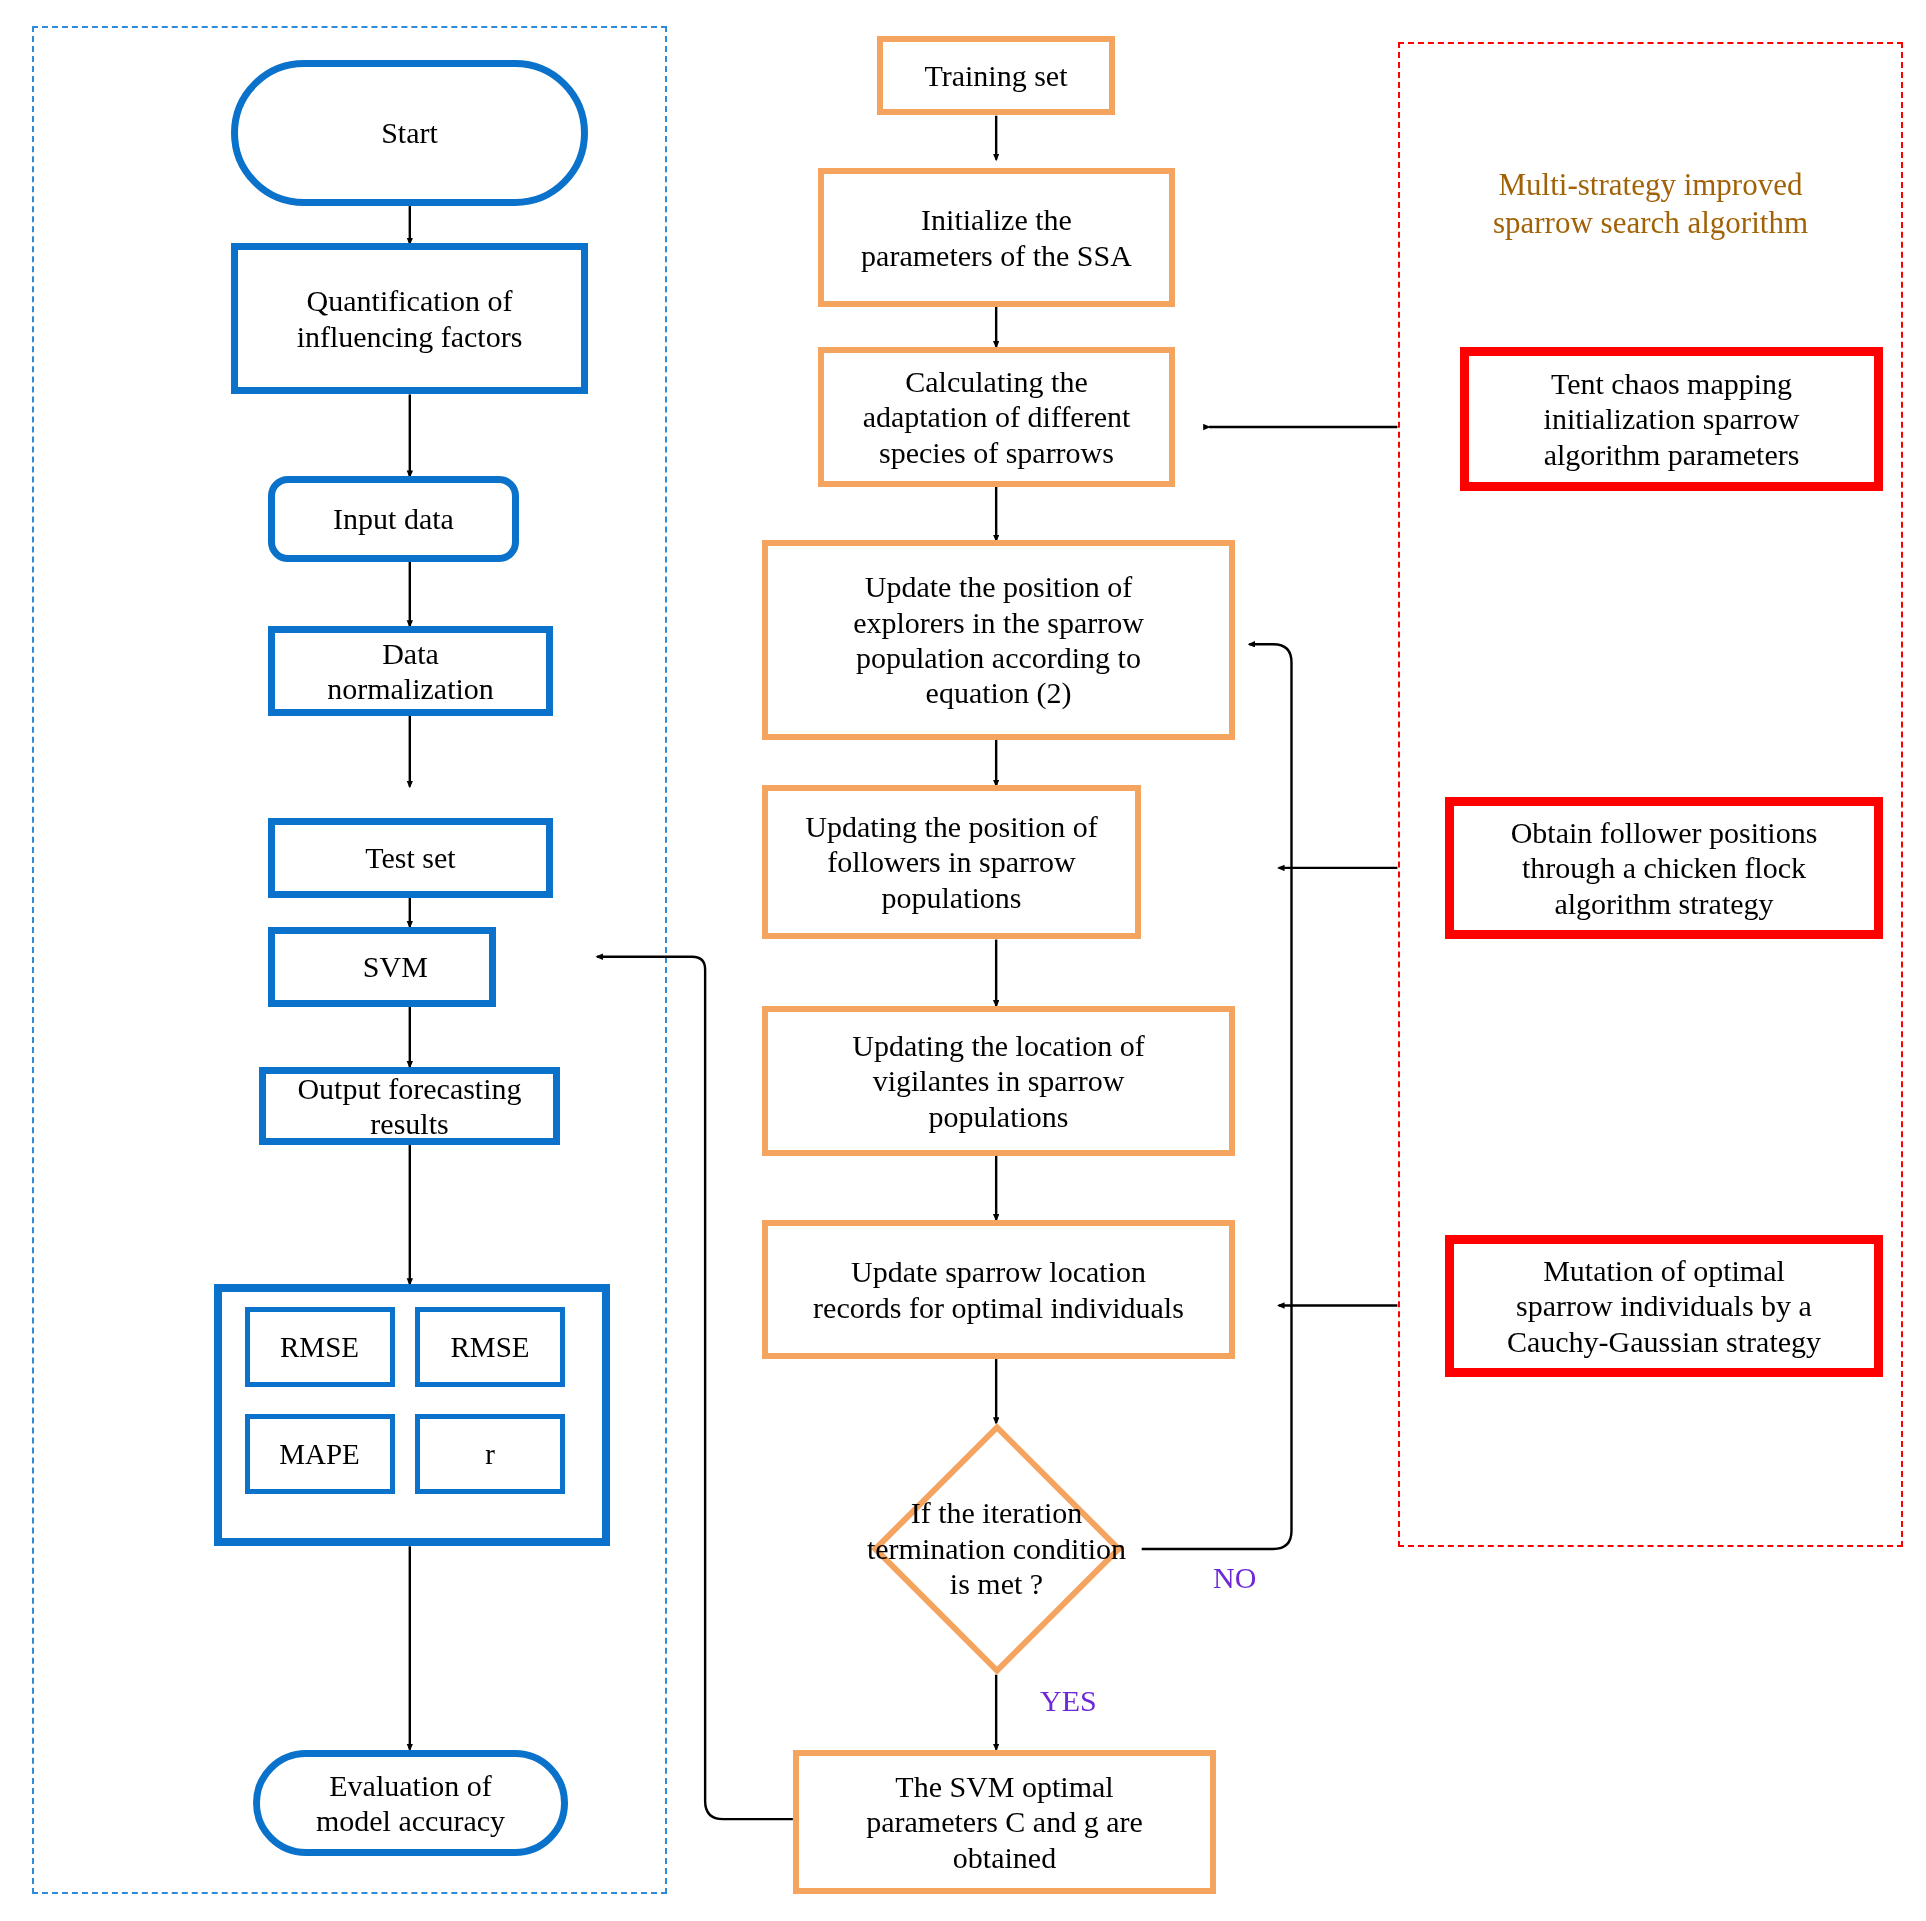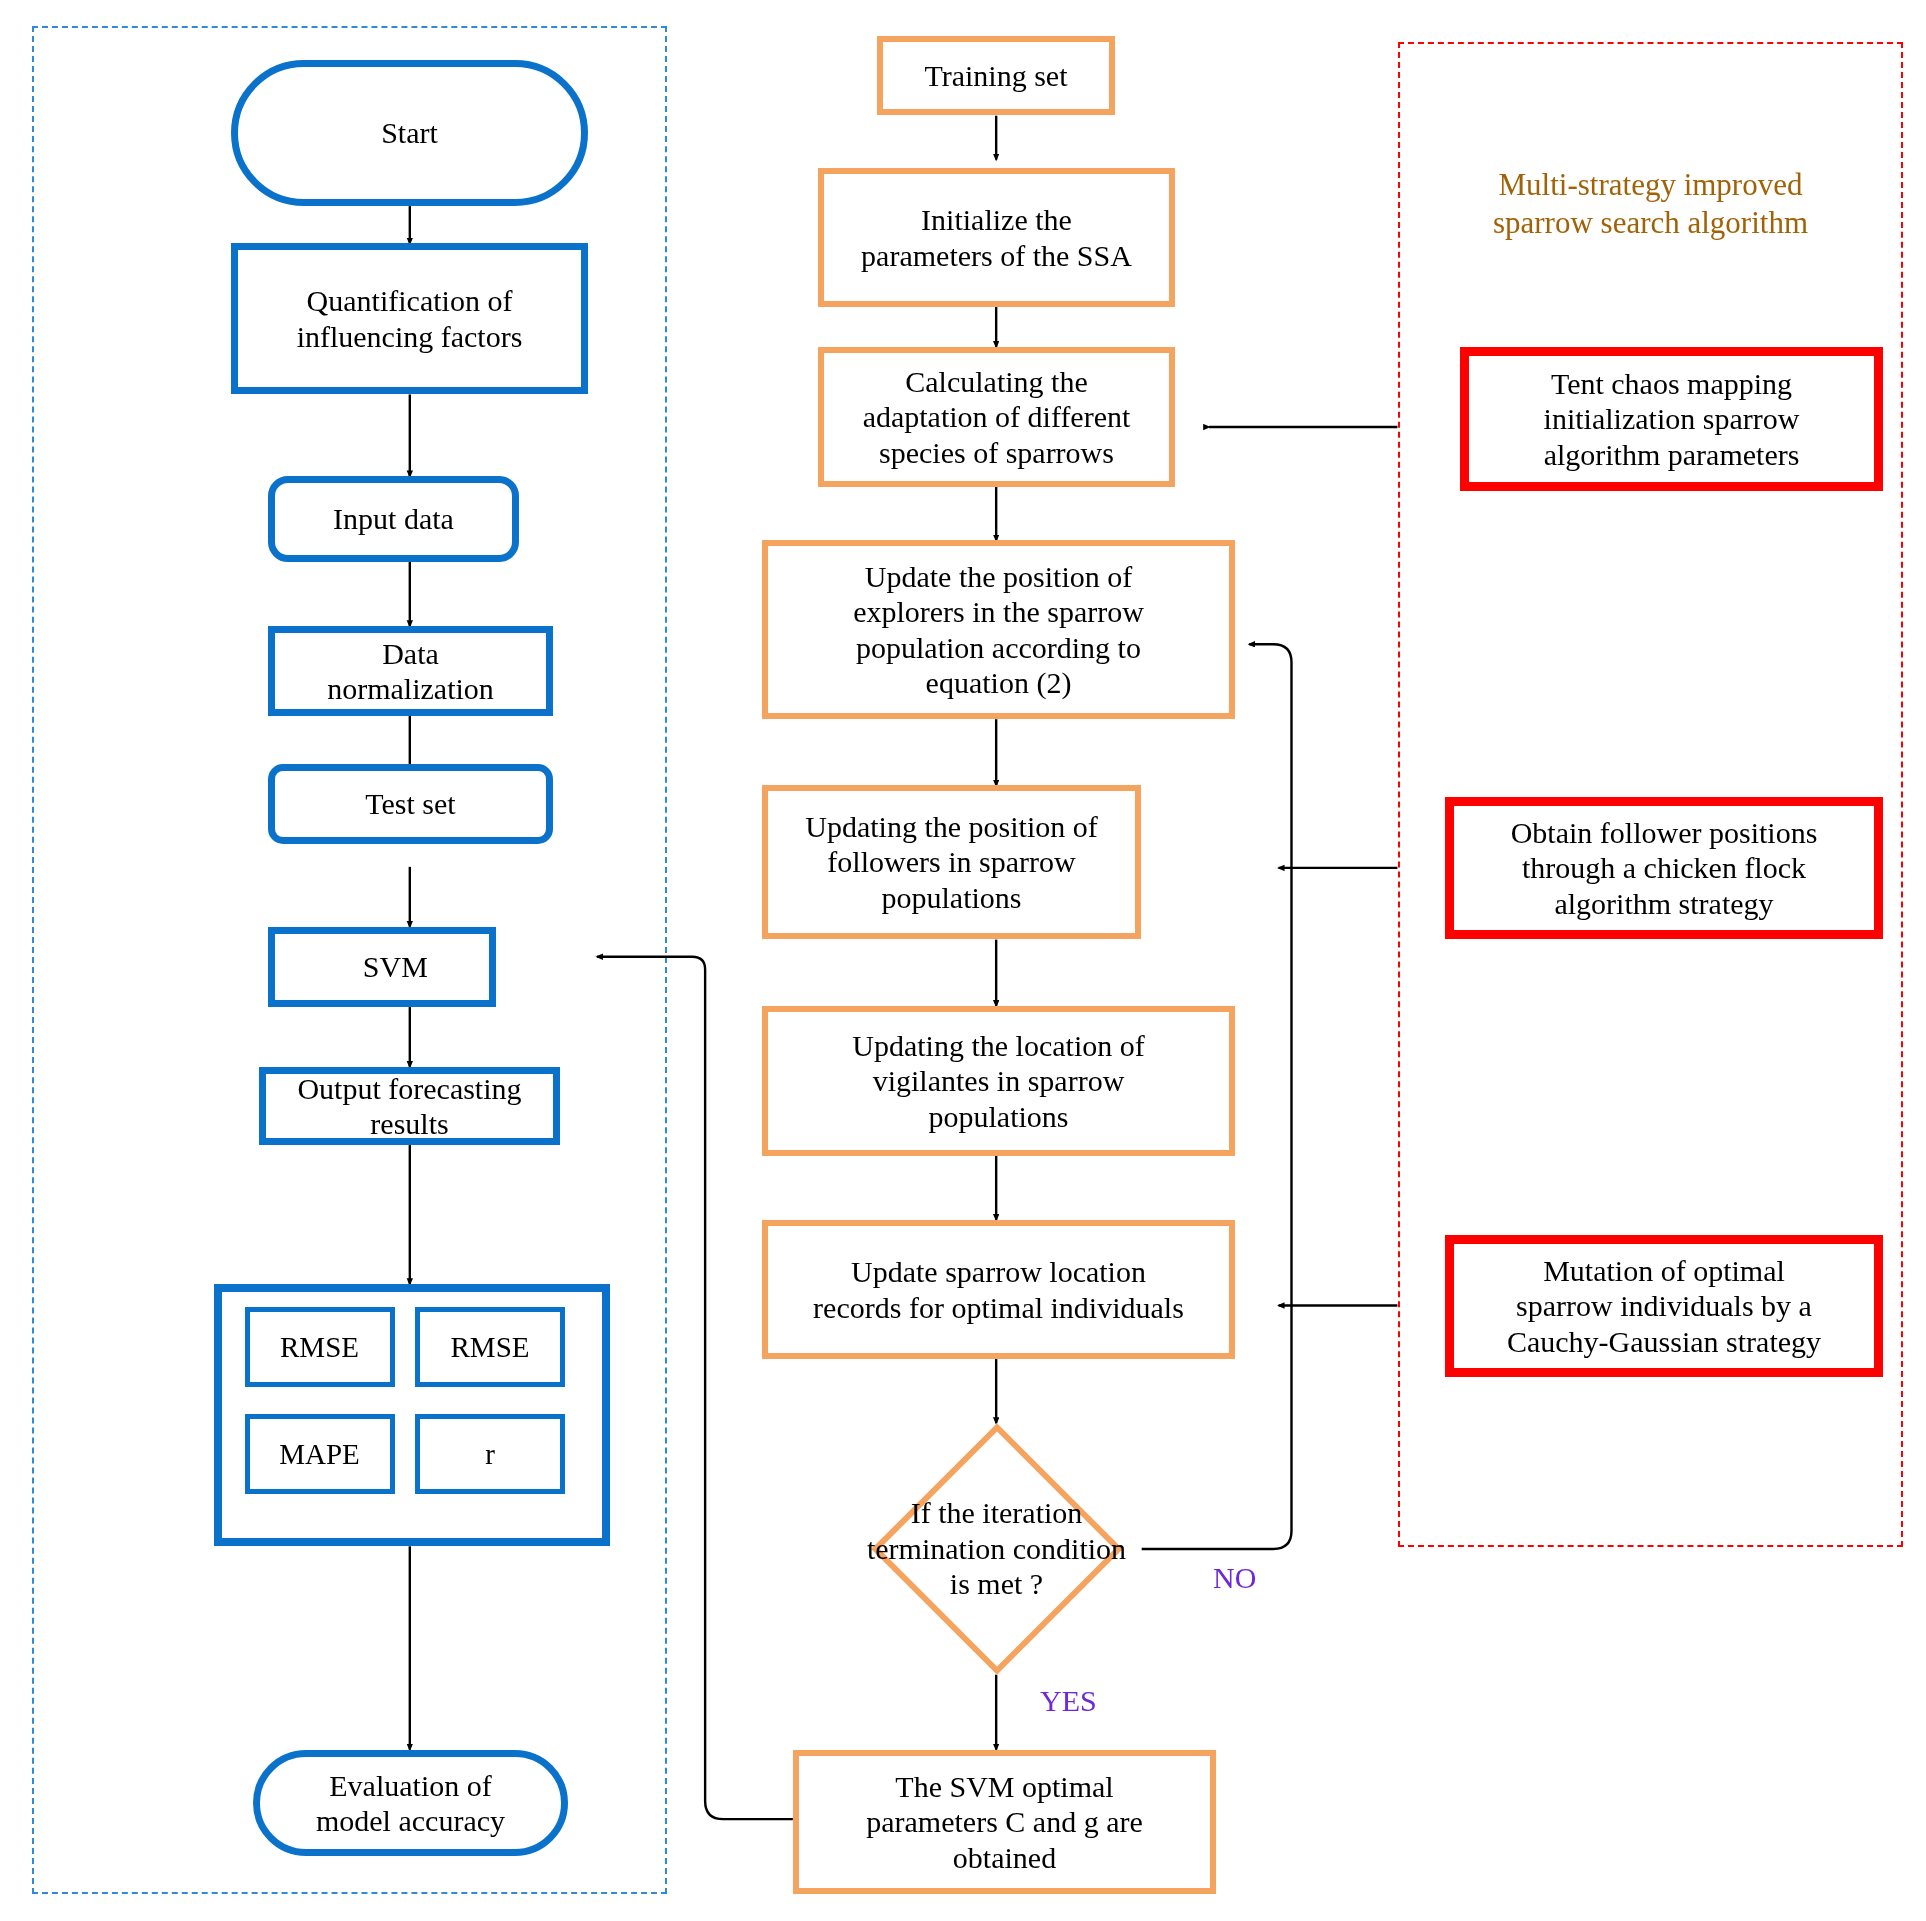--- a/index.html
+++ b/index.html
@@ -162,21 +162,21 @@
 
   <div class="node blue rect" style="left:268px; top:476px; width:251px; height:86px; font-size:30px;border-radius:20px;">
     <span>Input data</span>
   </div>
 
   <div class="node blue rect" style="left:268px; top:626px; width:285px; height:90px; font-size:30px; white-space:pre-line;">
     <span>Data
 normalization</span>
   </div>
 
-  <div class="node blue rect" style="left:268px; top:764px; width:285px; height:80px; font-size:30px;border-radius:15px;">
+  <div class="node blue rect" style="left:268px; top:818px; width:285px; height:80px; font-size:30px;">
     <span>Test set</span>
   </div>
 
   <div class="node blue rect" style="left:268px; top:927px; width:228px; height:80px; font-size:30px;padding-left:32px;">
     <span>SVM</span>
   </div>
 
   <div class="node blue rect" style="left:259px; top:1067px; width:301px; height:78px; font-size:30px; white-space:pre-line;">
     <span>Output forecasting
 results</span>
@@ -212,21 +212,21 @@
     <span>Initialize the
 parameters of the SSA</span>
   </div>
 
   <div class="node orange rect" style="left:818px; top:347px; width:357px; height:140px; font-size:30px; white-space:pre-line;">
     <span>Calculating the
 adaptation of different
 species of sparrows</span>
   </div>
 
-  <div class="node orange rect" style="left:762px; top:540px; width:473px; height:179px; font-size:30px; white-space:pre-line;">
+  <div class="node orange rect" style="left:762px; top:540px; width:473px; height:200px; font-size:30px; white-space:pre-line;">
     <span>Update the position of
 explorers in the sparrow
 population according to
 equation (2)</span>
   </div>
 
   <div class="node orange rect" style="left:762px; top:785px; width:379px; height:154px; font-size:30px; white-space:pre-line;">
     <span>Updating the position of
 followers in sparrow
 populations</span>

